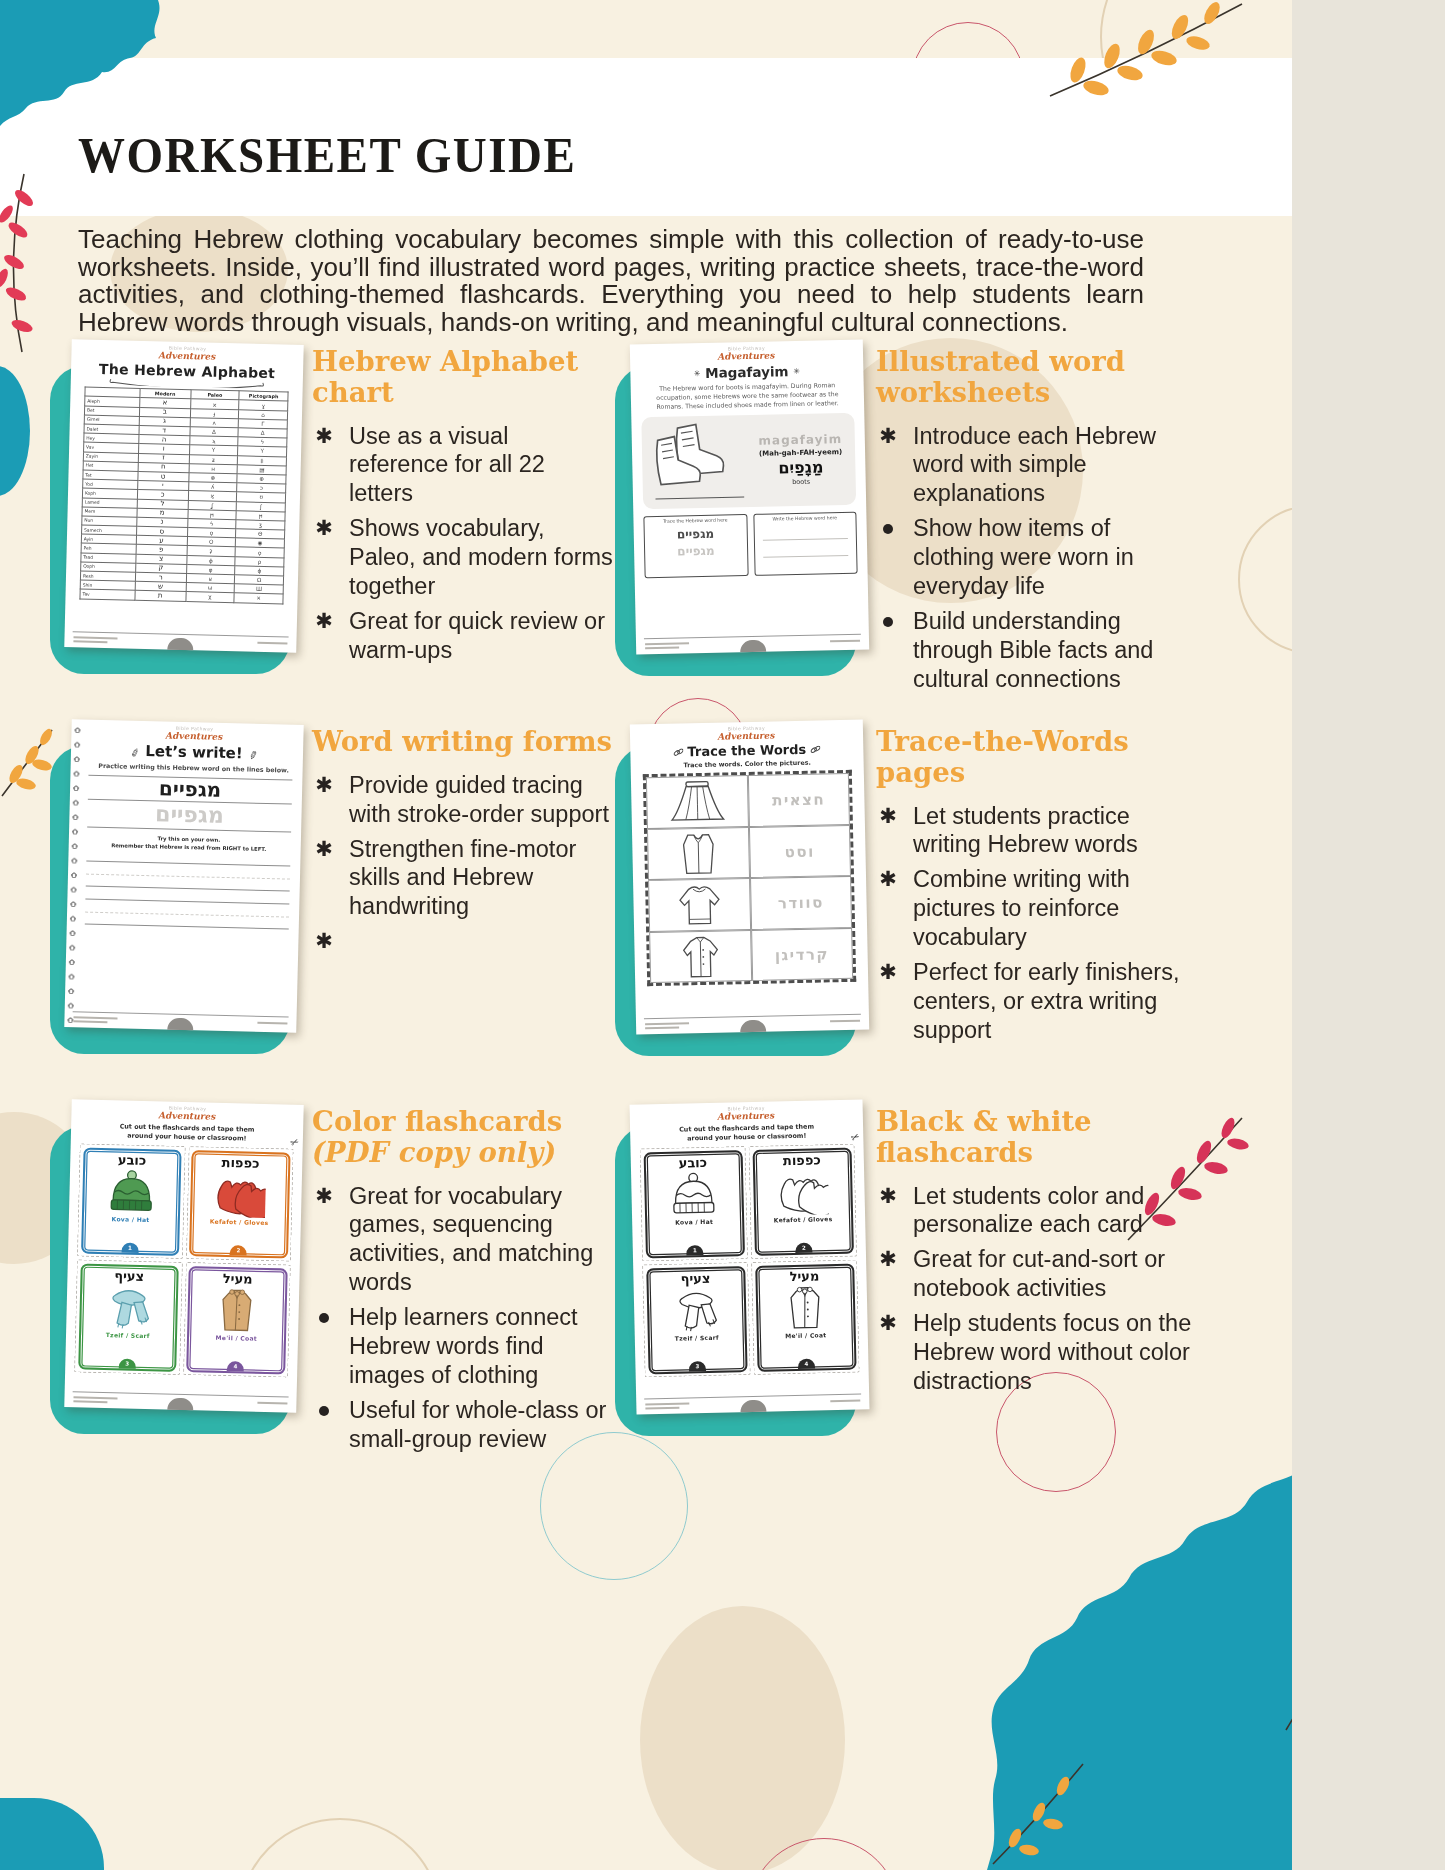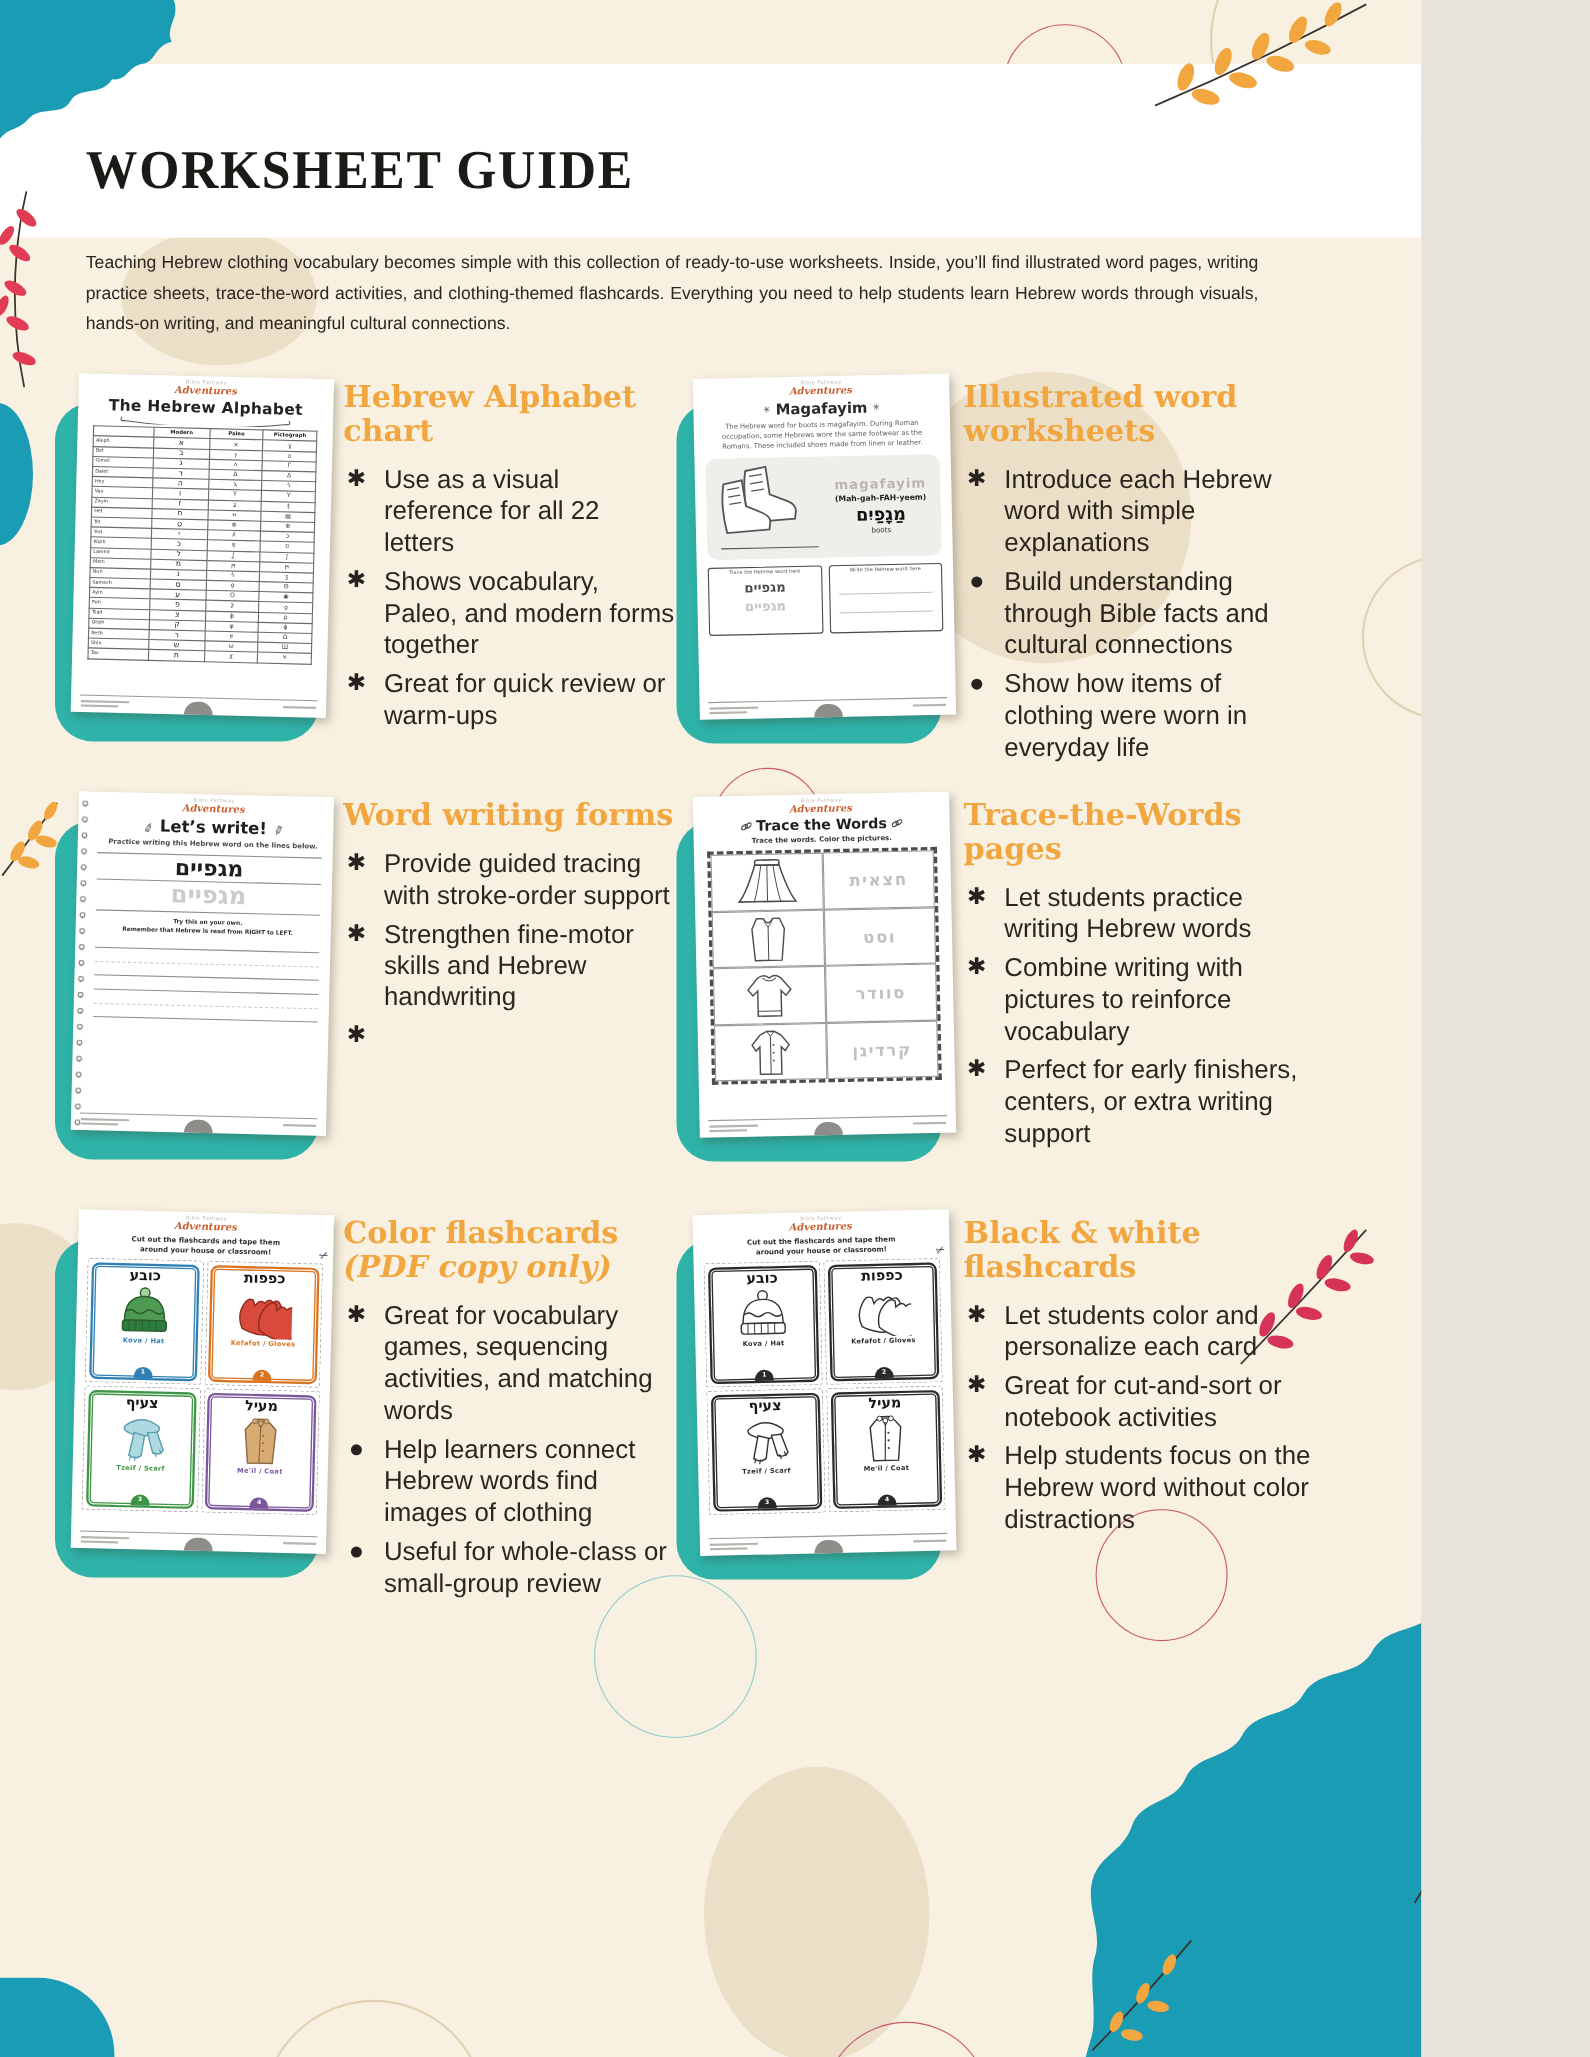--- a/index.html
+++ b/index.html
@@ -20,21 +20,21 @@
   .routline{border:1.6px solid #C9566B;}
   .toutline{border:1.6px solid #8FCBCF;}
   .f-teal{fill:var(--teal);}
   .f-orange{fill:var(--orange);}
   .f-red{fill:var(--red);}
   .f-red2{fill:#D63358;}
   .stem{fill:none;stroke:#3a342c;stroke-width:1.6px;}
   
   #title{left:78px;top:128px;font-family:"Liberation Serif",serif;font-weight:700;
          font-size:47px;letter-spacing:1.5px;color:#1c1a17;transform:scaleY(1.06);}
-  #intro{left:78px;top:226px;width:1066px;font-size:16px;line-height:27.6px;
+  #intro{left:78px;top:226px;width:1066px;font-size:26px;line-height:27.6px;
          color:var(--ink);text-align:justify;margin:0;}
   
   .sec{z-index:4;}
   .sec-h{font-family:"DejaVu Serif",serif;font-weight:bold;font-size:27.5px;
          line-height:1.12;color:var(--orange);margin:0 0 14px 0;}
   .sec-h .it{font-style:italic;}
   .bullets{margin:0;padding:0;list-style:none;}
   .bullets li{display:flex;gap:13px;margin-bottom:6px;font-size:23.5px;
               line-height:1.23;color:var(--ink);}
   .mk{flex:0 0 24px;text-align:center;color:#262220;}
@@ -258,25 +258,25 @@
       </div>
       <div class="abs sec" style="left: 876px; top: 346px; width: 318px;">
         <h2 class="sec-h"><span>Illustrated word</span><br><span>worksheets</span></h2>
         <ul class="bullets">
           <li>
             <span class="mk star">✱</span>
             <span>Introduce each Hebrew word with simple explanations</span>
           </li>
           <li>
             <span class="mk dot"></span>
+            <span>Show how items of clothing were worn in everyday life</span>
+          </li>
+          <li>
+            <span class="mk dot"></span>
             <span>Build understanding through Bible facts and cultural connections</span>
-          </li>
-          <li>
-            <span class="mk dot"></span>
-            <span>Show how items of clothing were worn in everyday life</span>
           </li>
         </ul>
       </div>
       <div class="abs sec" style="left: 312px; top: 726px; width: 310px;">
         <h2 class="sec-h"><span>Word writing forms</span></h2>
         <ul class="bullets">
           <li>
             <span class="mk star">✱</span>
             <span>Provide guided tracing with stroke-order support</span>
           </li>

